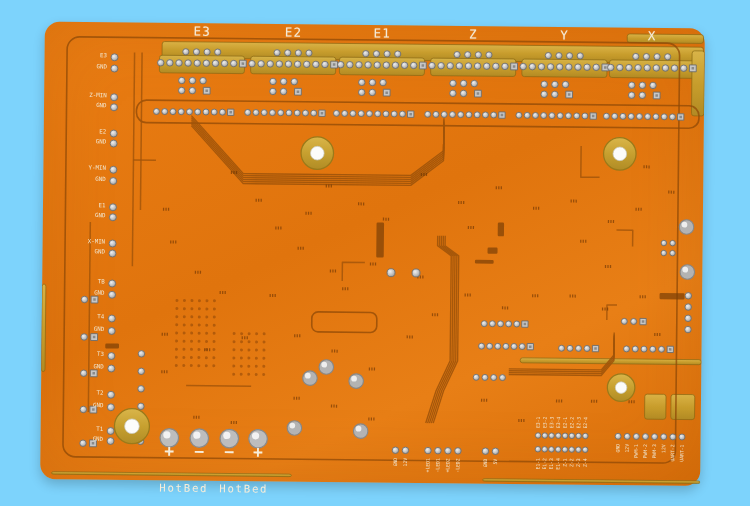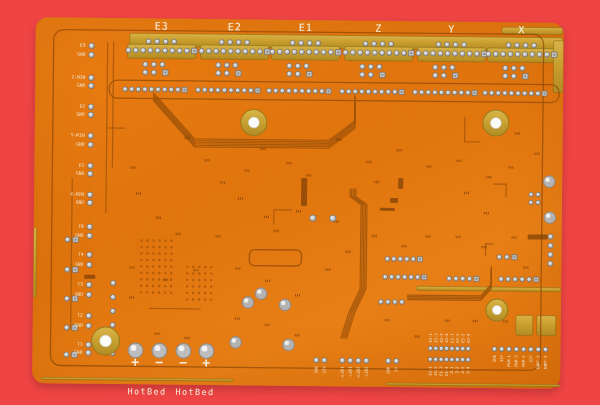--- a/index.html
+++ b/index.html
@@ -1,16 +1,16 @@
 <!DOCTYPE html>
 <html><head>
 <meta charset="utf-8">
 <style>
   html,body{margin:0;padding:0;}
-  .stage{position:relative;width:600px;height:405px;background:#ef4444;overflow:hidden;
+  .stage{position:relative;width:600px;height:405px;background:#7dd3fc;overflow:hidden;
          font-family:"DejaVu Sans Mono","Liberation Mono",monospace;}
   .board{position:absolute;left:34px;top:20px;width:528px;height:366px;border-radius:12px;
          background:linear-gradient(155deg,#ea7d13 0%,#e0740d 45%,#e87f16 72%,#d96f0a 100%);
          transform:rotate(.6deg);
          box-shadow:0 4px 9px rgba(0,0,0,.20), inset 0 0 60px rgba(150,70,0,.18);}
   .board svg{position:absolute;left:0;top:0;}
   .top-label{position:absolute;top:2px;width:44px;text-align:center;font-size:10px;
              letter-spacing:1px;color:#f4ead6;text-shadow:0 0 1px rgba(255,240,210,.4);}
   .tl0{left:104px}.tl1{left:177px}.tl2{left:248px}.tl3{left:321px}.tl4{left:394px}.tl5{left:464px}
   .pol-mark{position:absolute;top:336px;width:18px;text-align:center;font-size:13px;

